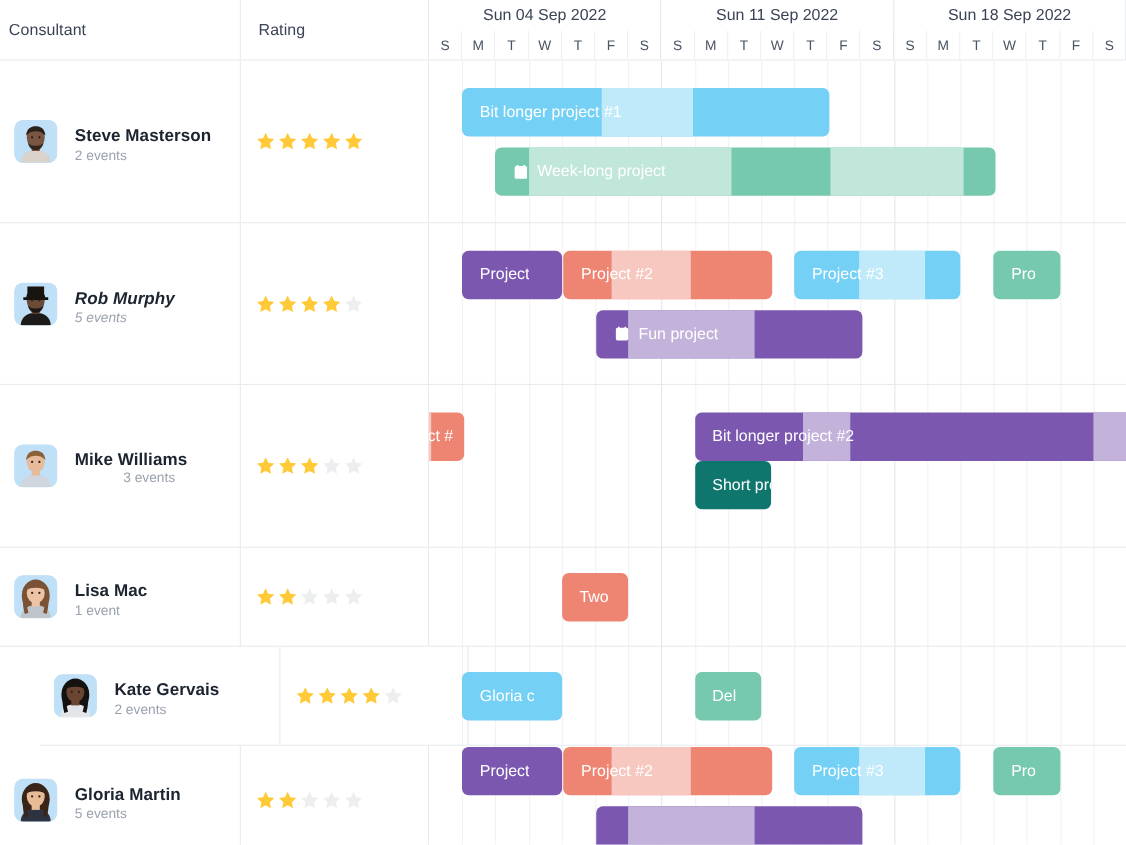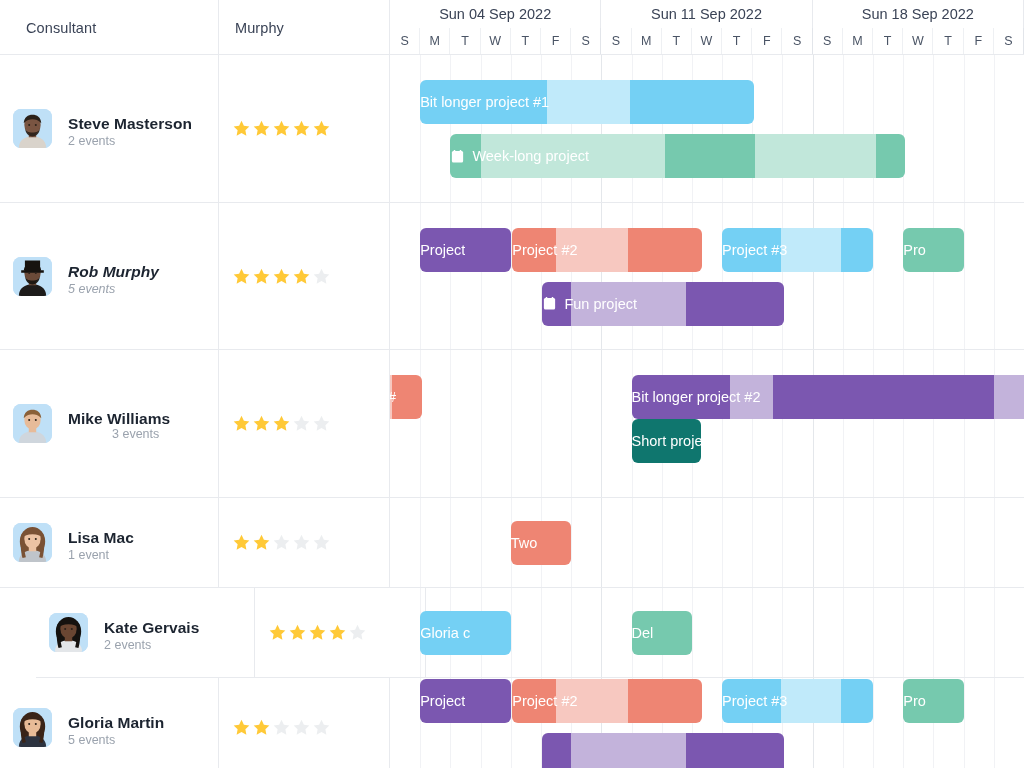--- a/index.html
+++ b/index.html
@@ -10,21 +10,21 @@
   }
   #app{position:relative;width:1024px;height:768px;overflow:hidden;}
 
   
   .hdr{position:absolute;left:0;top:0;width:1024px;height:55px;background:#fff;
        border-bottom:1px solid #e8eaee;box-sizing:border-box;}
   .hdr-consultant{position:absolute;left:0;top:0;width:219px;height:54px;
        border-right:1px solid #e8eaee;box-sizing:border-box;}
   .hdr-rating{position:absolute;left:219px;top:0;width:171px;height:54px;
        border-right:1px solid #e8eaee;box-sizing:border-box;}
-  .hdr-lbl{position:absolute;left:26px;top:20px;font-size:14.5px;color:#3a4356;
+  .hdr-lbl{position:absolute;left:8px;top:20px;font-size:14.5px;color:#3a4356;
        letter-spacing:.1px;}
   .hdr-rating .hdr-lbl{left:16px;}
 
   .weeks{position:absolute;left:390px;top:0;width:634px;height:28px;}
   .week{position:absolute;top:0;height:28px;box-sizing:border-box;
         border-right:1px solid #e8eaee;display:flex;align-items:center;
         justify-content:center;font-size:14.5px;color:#3a4356;}
   .days{position:absolute;left:390px;top:28px;width:634px;height:26px;}
   .day{position:absolute;top:0;height:26px;box-sizing:border-box;
        border-right:1px solid #eef0f3;display:flex;align-items:center;
@@ -52,21 +52,21 @@
   .ev{position:absolute;left:68px;font-size:12.5px;color:#9aa2ad;white-space:nowrap;}
 
   .stars{position:absolute;left:232px;display:flex;gap:1px;}
   .star{width:19px;height:19px;display:block;}
 
   
   .bar{position:absolute;height:44px;border-radius:6px;overflow:hidden;
        display:flex;align-items:center;box-sizing:border-box;}
   .bar .seg{position:absolute;top:0;height:44px;background:rgba(255,255,255,.55);}
   .bar .lbl{position:relative;z-index:3;color:#fff;font-size:14.5px;
-       white-space:nowrap;display:flex;align-items:center;gap:7px;
+       white-space:nowrap;padding-left:16px;display:flex;align-items:center;gap:7px;
        overflow:hidden;}
   .cal{flex:0 0 auto;width:15px;height:15px;display:block;}
   .bar.clipped-l{border-top-left-radius:0;border-bottom-left-radius:0;}
   .bar.clipped-r{border-top-right-radius:0;border-bottom-right-radius:0;}
   .clip{position:absolute;left:390px;top:55px;width:634px;height:713px;overflow:hidden;}
 </style>
 </head>
 <body>
 
 <div id="app">
@@ -442,21 +442,21 @@
           <span></span>
         </span>
       </div>
     </div>
 
   <div class="hdr">
     <div class="hdr-consultant">
       <div class="hdr-lbl">Consultant</div>
     </div>
     <div class="hdr-rating">
-      <div class="hdr-lbl">Murphy</div>
+      <div class="hdr-lbl">Rating</div>
     </div>
     <div class="weeks" id="weeks">
         <div class="week" style="left: 0px; width: 211.333px;">Sun 04 Sep 2022</div>
         <div class="week" style="left: 211.333px; width: 211.333px;">Sun 11 Sep 2022</div>
         <div class="week" style="left: 422.667px; width: 211.333px;">Sun 18 Sep 2022</div>
       </div>
     <div class="days" id="days">
         <div class="day" style="left: 0px; width: 30.1905px;">S</div>
         <div class="day" style="left: 30.1905px; width: 30.1905px;">M</div>
         <div class="day" style="left: 60.381px; width: 30.1905px;">T</div>

